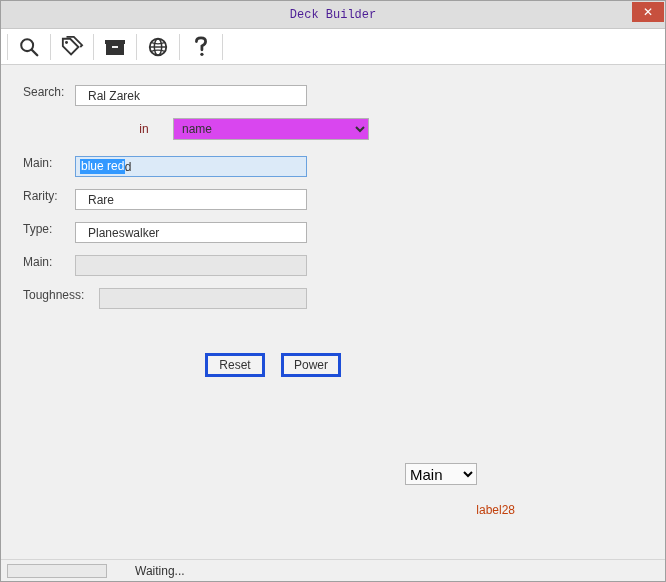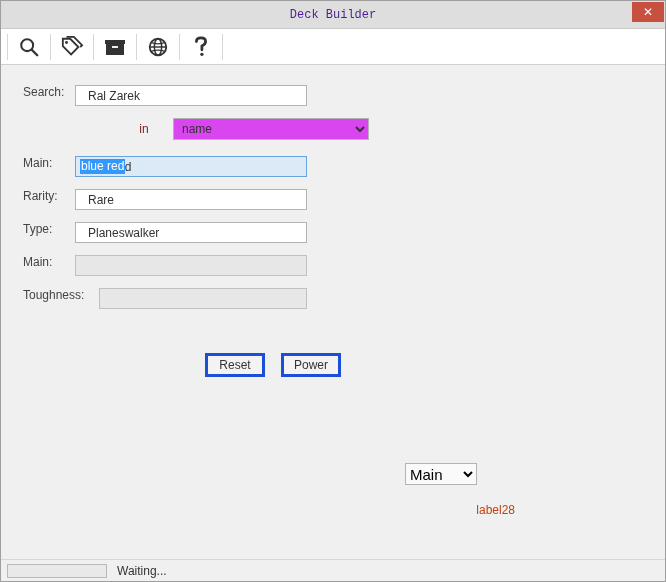--- a/index.html
+++ b/index.html
@@ -183,21 +183,21 @@
     top: 438px;
     color: #c2410c;
   }
   .statusbar {
     height: 22px;
     background: #f0f0f0;
     border-top: 1px solid #d6d6d6;
     display: flex;
     align-items: center;
     padding: 0 6px;
-    gap: 10px;
+    gap: 28px;
   }
   .progress {
     width: 100px;
     height: 14px;
     border: 1px solid #b9b9b9;
     background: #e9e9e9;
   }
   .status-text {
     color: #333;
   }

